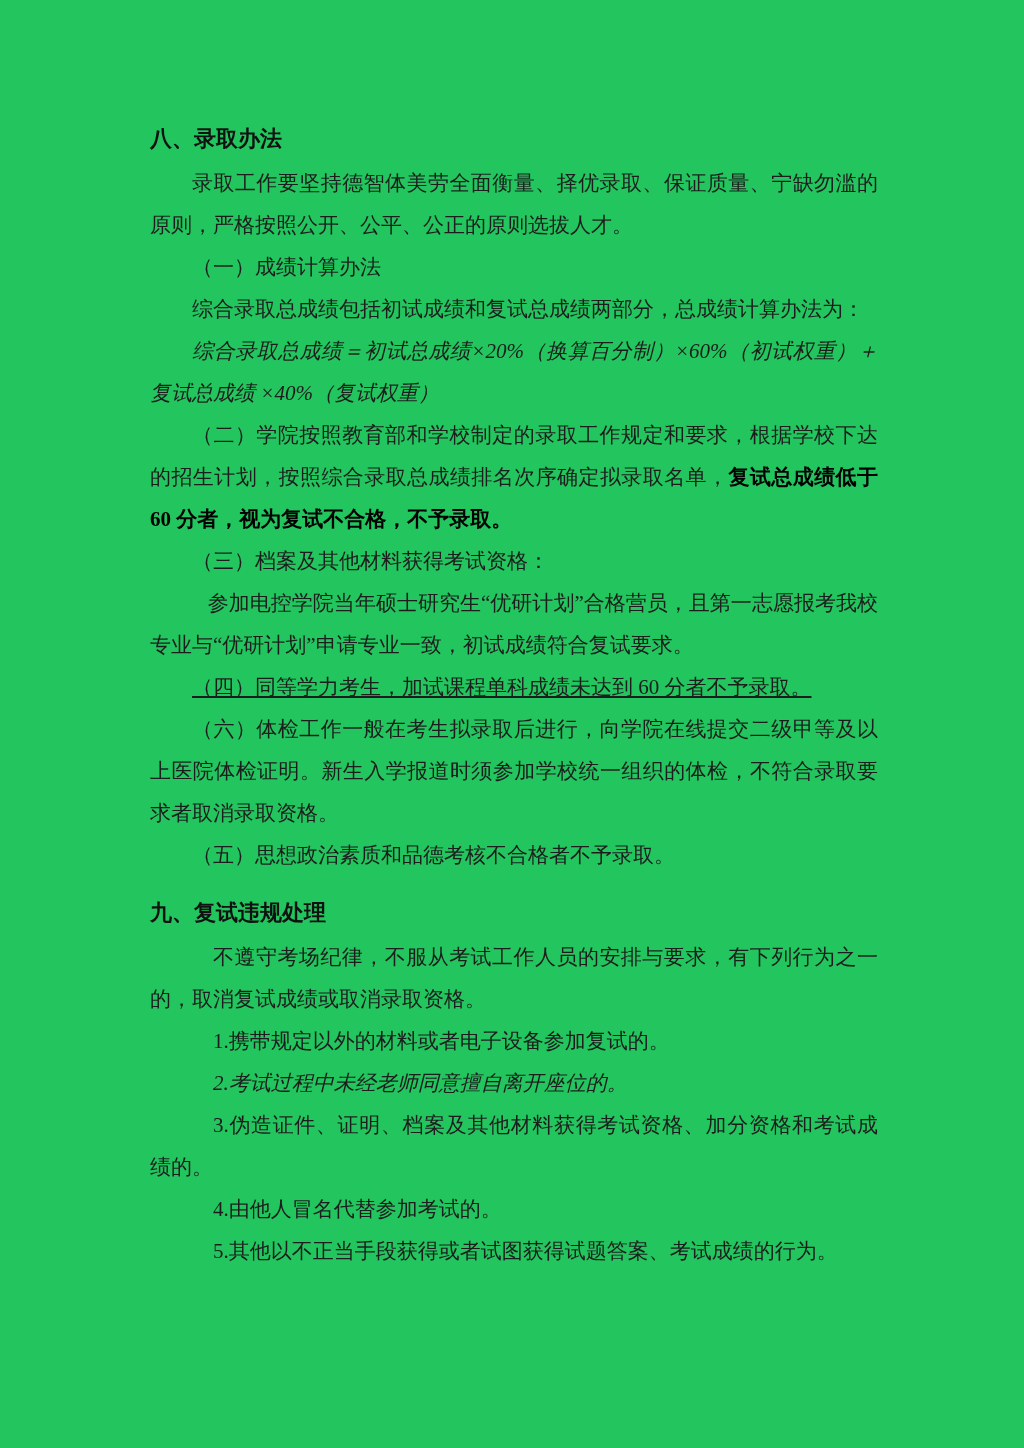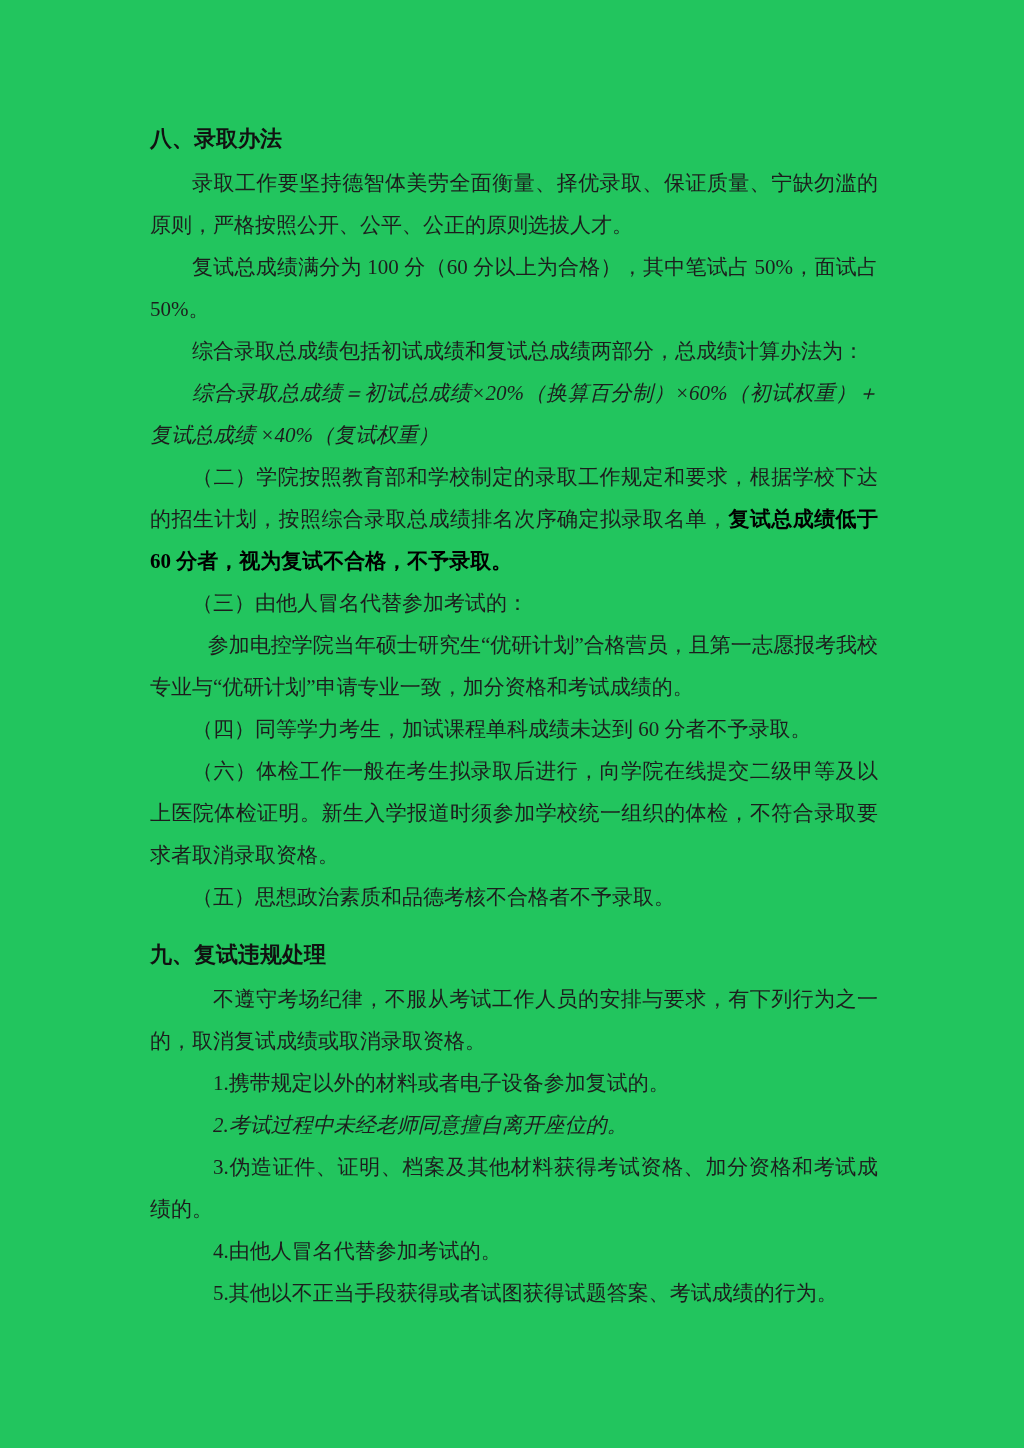--- a/index.html
+++ b/index.html
@@ -46,27 +46,27 @@
     color: #000000;
   }
 </style>
 </head>
 <body style="background: rgb(255, 255, 255); color: rgb(29, 29, 29);">
 
 <main class="page">
   <section id="doc">
       <div class="doc-heading" style="color: rgb(17, 17, 17);">八、录取办法</div>
       <p class="doc-para" style="text-indent: 2em;"><span class="run">录取工作要坚持德智体美劳全面衡量、择优录取、保证质量、宁缺勿滥的原则，严格按照公开、公平、公正的原则选拔人才。</span></p>
-      <p class="doc-para" style="text-indent: 2em;"><span class="run">复试总成绩满分为 100 分（60 分以上为合格），其中笔试占 50%，面试占 50%。</span></p>
+      <p class="doc-para" style="text-indent: 2em;"><span class="run">（一）成绩计算办法</span></p>
       <p class="doc-para" style="text-indent: 2em;"><span class="run">综合录取总成绩包括初试成绩和复试总成绩两部分，总成绩计算办法为：</span></p>
       <p class="doc-para" style="text-indent: 2em; font-style: italic;"><span class="run">综合录取总成绩＝初试总成绩×20%（换算百分制）×60%（初试权重）＋复试总成绩 ×40%（复试权重）</span></p>
       <p class="doc-para" style="text-indent: 2em;"><span class="run">（二）学院按照教育部和学校制定的录取工作规定和要求，根据学校下达的招生计划，按照综合录取总成绩排名次序确定拟录取名单，</span><span class="run bold">复试总成绩低于 60 分者，视为复试不合格，不予录取。</span></p>
-      <p class="doc-para" style="text-indent: 2em;"><span class="run">（三）由他人冒名代替参加考试的：</span></p>
-      <p class="doc-para" style="text-indent: 2.75em;"><span class="run">参加电控学院当年硕士研究生“优研计划”合格营员，且第一志愿报考我校专业与“优研计划”申请专业一致，加分资格和考试成绩的。</span></p>
-      <p class="doc-para" style="text-indent: 2em;"><span class="run">（四）同等学力考生，加试课程单科成绩未达到 60 分者不予录取。</span></p>
+      <p class="doc-para" style="text-indent: 2em;"><span class="run">（三）档案及其他材料获得考试资格：</span></p>
+      <p class="doc-para" style="text-indent: 2.75em;"><span class="run">参加电控学院当年硕士研究生“优研计划”合格营员，且第一志愿报考我校专业与“优研计划”申请专业一致，初试成绩符合复试要求。</span></p>
+      <p class="doc-para" style="text-indent: 2em; text-decoration: underline;"><span class="run">（四）同等学力考生，加试课程单科成绩未达到 60 分者不予录取。</span></p>
       <p class="doc-para" style="text-indent: 2em;"><span class="run">（六）体检工作一般在考生拟录取后进行，向学院在线提交二级甲等及以上医院体检证明。新生入学报道时须参加学校统一组织的体检，不符合录取要求者取消录取资格。</span></p>
       <p class="doc-para" style="text-indent: 2em;"><span class="run">（五）思想政治素质和品德考核不合格者不予录取。</span></p>
       <div class="doc-heading not-first" style="color: rgb(17, 17, 17);">九、复试违规处理</div>
       <p class="doc-para" style="text-indent: 3em;"><span class="run">不遵守考场纪律，不服从考试工作人员的安排与要求，有下列行为之一的，取消复试成绩或取消录取资格。</span></p>
       <p class="doc-para" style="text-indent: 3em;"><span class="run">1.携带规定以外的材料或者电子设备参加复试的。</span></p>
       <p class="doc-para" style="text-indent: 3em; font-style: italic;"><span class="run">2.考试过程中未经老师同意擅自离开座位的。</span></p>
       <p class="doc-para" style="text-indent: 3em;"><span class="run">3.伪造证件、证明、档案及其他材料获得考试资格、加分资格和考试成绩的。</span></p>
       <p class="doc-para" style="text-indent: 3em;"><span class="run">4.由他人冒名代替参加考试的。</span></p>
       <p class="doc-para" style="text-indent: 3em;"><span class="run">5.其他以不正当手段获得或者试图获得试题答案、考试成绩的行为。</span></p>
     </section>

